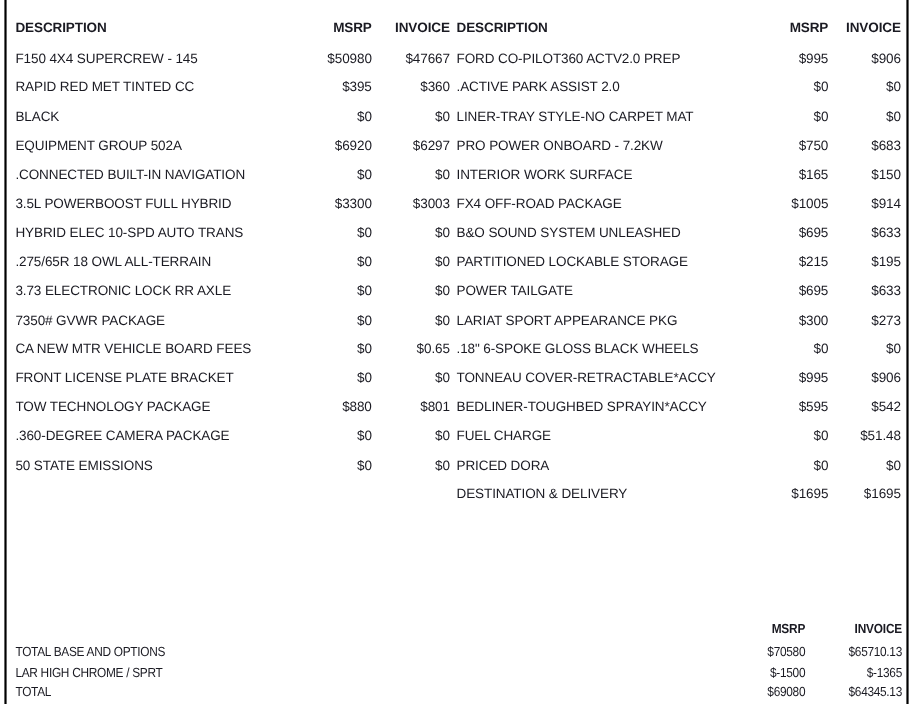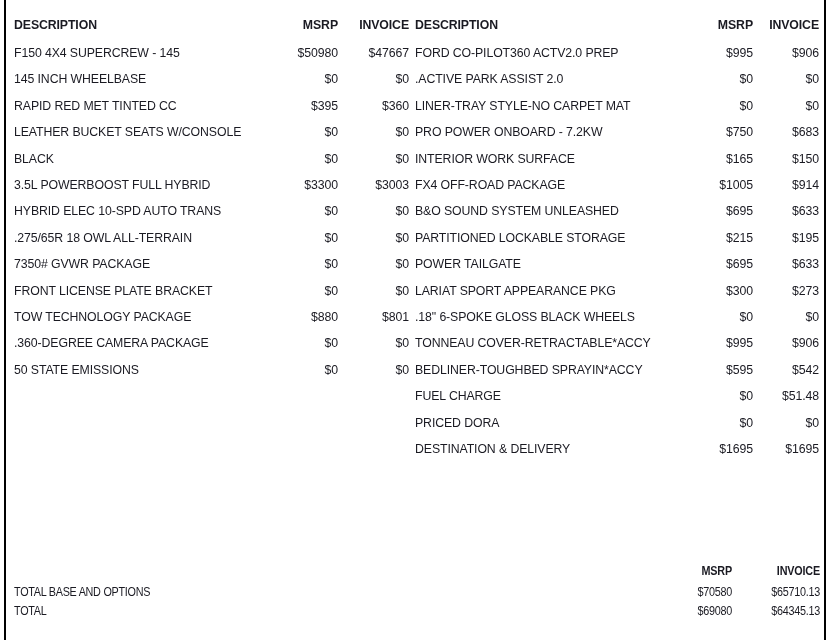--- a/index.html
+++ b/index.html
@@ -147,58 +147,68 @@
             <th class="c-inv">INVOICE</th>
           </tr>
         </thead>
         <tbody id="left-body">
             <tr>
               <td class="c-desc">F150 4X4 SUPERCREW - 145</td>
               <td class="c-msrp">$50980</td>
               <td class="c-inv">$47667</td>
             </tr>
             <tr>
-              <td class="c-desc">145 INCH WHEELBASE</td>
-              <td class="c-msrp">$0</td>
-              <td class="c-inv">$0</td>
-            </tr>
-            <tr>
               <td class="c-desc">RAPID RED MET TINTED CC</td>
               <td class="c-msrp">$395</td>
               <td class="c-inv">$360</td>
             </tr>
             <tr>
-              <td class="c-desc">LEATHER BUCKET SEATS W/CONSOLE</td>
-              <td class="c-msrp">$0</td>
-              <td class="c-inv">$0</td>
-            </tr>
-            <tr>
               <td class="c-desc">BLACK</td>
+              <td class="c-msrp">$0</td>
+              <td class="c-inv">$0</td>
+            </tr>
+            <tr>
+              <td class="c-desc">EQUIPMENT GROUP 502A</td>
+              <td class="c-msrp">$6920</td>
+              <td class="c-inv">$6297</td>
+            </tr>
+            <tr>
+              <td class="c-desc">.CONNECTED BUILT-IN NAVIGATION</td>
               <td class="c-msrp">$0</td>
               <td class="c-inv">$0</td>
             </tr>
             <tr>
               <td class="c-desc">3.5L POWERBOOST FULL HYBRID</td>
               <td class="c-msrp">$3300</td>
               <td class="c-inv">$3003</td>
             </tr>
             <tr>
               <td class="c-desc">HYBRID ELEC 10-SPD AUTO TRANS</td>
               <td class="c-msrp">$0</td>
               <td class="c-inv">$0</td>
             </tr>
             <tr>
               <td class="c-desc">.275/65R 18 OWL ALL-TERRAIN</td>
               <td class="c-msrp">$0</td>
               <td class="c-inv">$0</td>
             </tr>
             <tr>
+              <td class="c-desc">3.73 ELECTRONIC LOCK RR AXLE</td>
+              <td class="c-msrp">$0</td>
+              <td class="c-inv">$0</td>
+            </tr>
+            <tr>
               <td class="c-desc">7350# GVWR PACKAGE</td>
               <td class="c-msrp">$0</td>
               <td class="c-inv">$0</td>
+            </tr>
+            <tr>
+              <td class="c-desc">CA NEW MTR VEHICLE BOARD FEES</td>
+              <td class="c-msrp">$0</td>
+              <td class="c-inv">$0.65</td>
             </tr>
             <tr>
               <td class="c-desc">FRONT LICENSE PLATE BRACKET</td>
               <td class="c-msrp">$0</td>
               <td class="c-inv">$0</td>
             </tr>
             <tr>
               <td class="c-desc">TOW TECHNOLOGY PACKAGE</td>
               <td class="c-msrp">$880</td>
               <td class="c-inv">$801</td>
@@ -322,20 +332,25 @@
           <th class="t-inv">INVOICE</th>
         </tr>
       </thead>
       <tbody id="totals-body">
           <tr class="totals-row-first">
             <td class="t-label">TOTAL BASE AND OPTIONS</td>
             <td class="t-msrp">$70580</td>
             <td class="t-inv">$65710.13</td>
           </tr>
           <tr>
+            <td class="t-label">LAR HIGH CHROME / SPRT</td>
+            <td class="t-msrp">$-1500</td>
+            <td class="t-inv">$-1365</td>
+          </tr>
+          <tr>
             <td class="t-label">TOTAL</td>
             <td class="t-msrp">$69080</td>
             <td class="t-inv">$64345.13</td>
           </tr>
         </tbody>
     </table>
   </div>
 
 </div>
 

